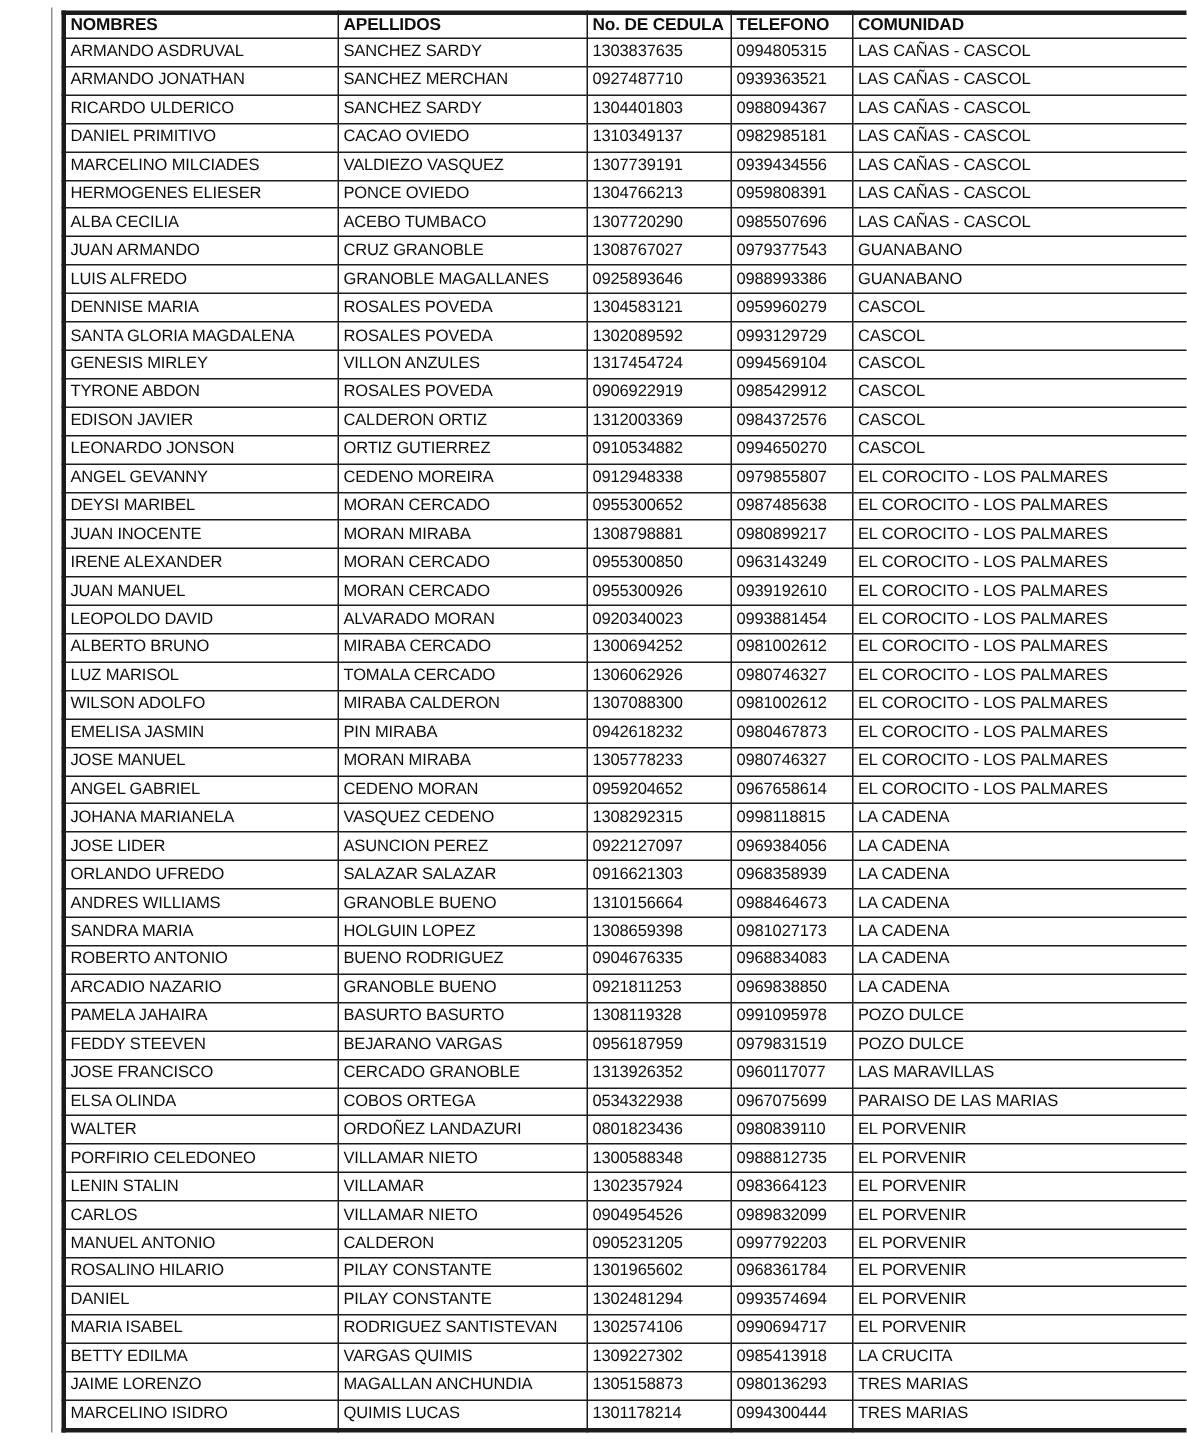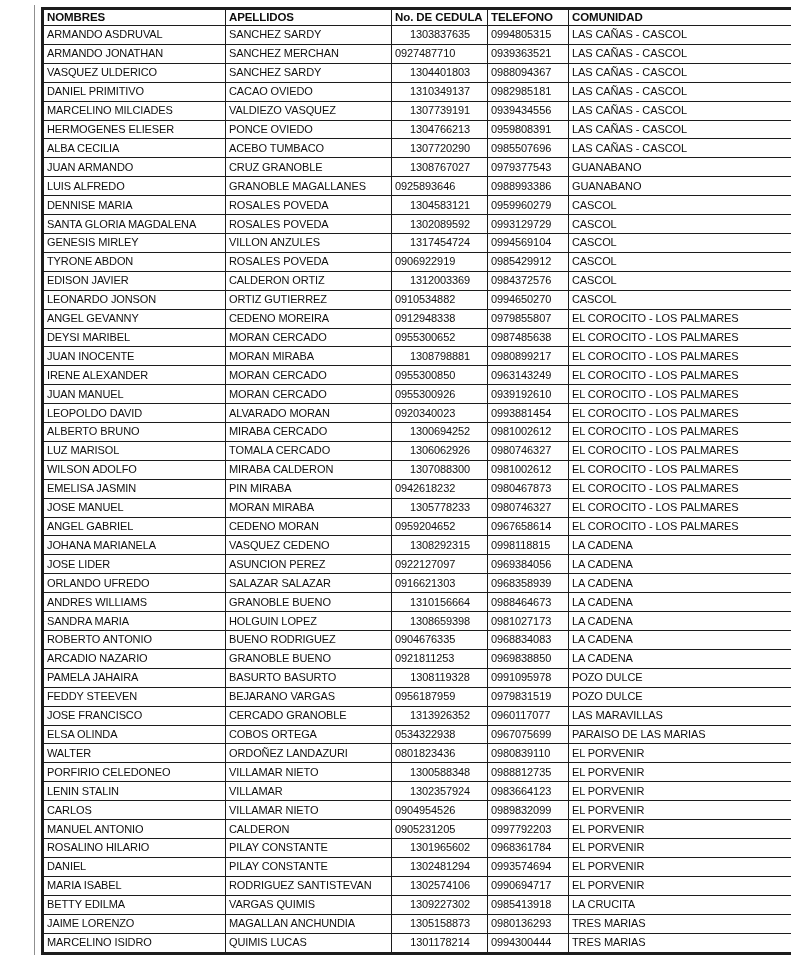--- a/index.html
+++ b/index.html
@@ -33,21 +33,21 @@
     white-space:nowrap;
     overflow:hidden;
     height:15px;
     letter-spacing:-0.1px;
   }
   .roster th{
     text-align:left;
     font-weight:bold;
     font-size:11.5px;
   }
-  .roster td.align-right{text-align:center;padding-right:2px;}
+  .roster td.align-right{text-align:left;padding-right:2px;}
   .roster td.align-left{text-align:left;}
 </style>
 </head>
 <body>
 
 <div class="page">
   <div class="scan-edge-line"></div>
   <table class="roster">
     <colgroup>
         <col style="width: 183px;">
@@ -74,21 +74,21 @@
           <td class="align-left">LAS CAÑAS - CASCOL</td>
         </tr>
         <tr>
           <td class="align-left">ARMANDO JONATHAN</td>
           <td class="align-left">SANCHEZ MERCHAN</td>
           <td class="align-left">0927487710</td>
           <td class="align-left">0939363521</td>
           <td class="align-left">LAS CAÑAS - CASCOL</td>
         </tr>
         <tr>
-          <td class="align-left">VASQUEZ ULDERICO</td>
+          <td class="align-left">RICARDO ULDERICO</td>
           <td class="align-left">SANCHEZ SARDY</td>
           <td class="align-right">1304401803</td>
           <td class="align-left">0988094367</td>
           <td class="align-left">LAS CAÑAS - CASCOL</td>
         </tr>
         <tr>
           <td class="align-left">DANIEL PRIMITIVO</td>
           <td class="align-left">CACAO OVIEDO</td>
           <td class="align-right">1310349137</td>
           <td class="align-left">0982985181</td>

